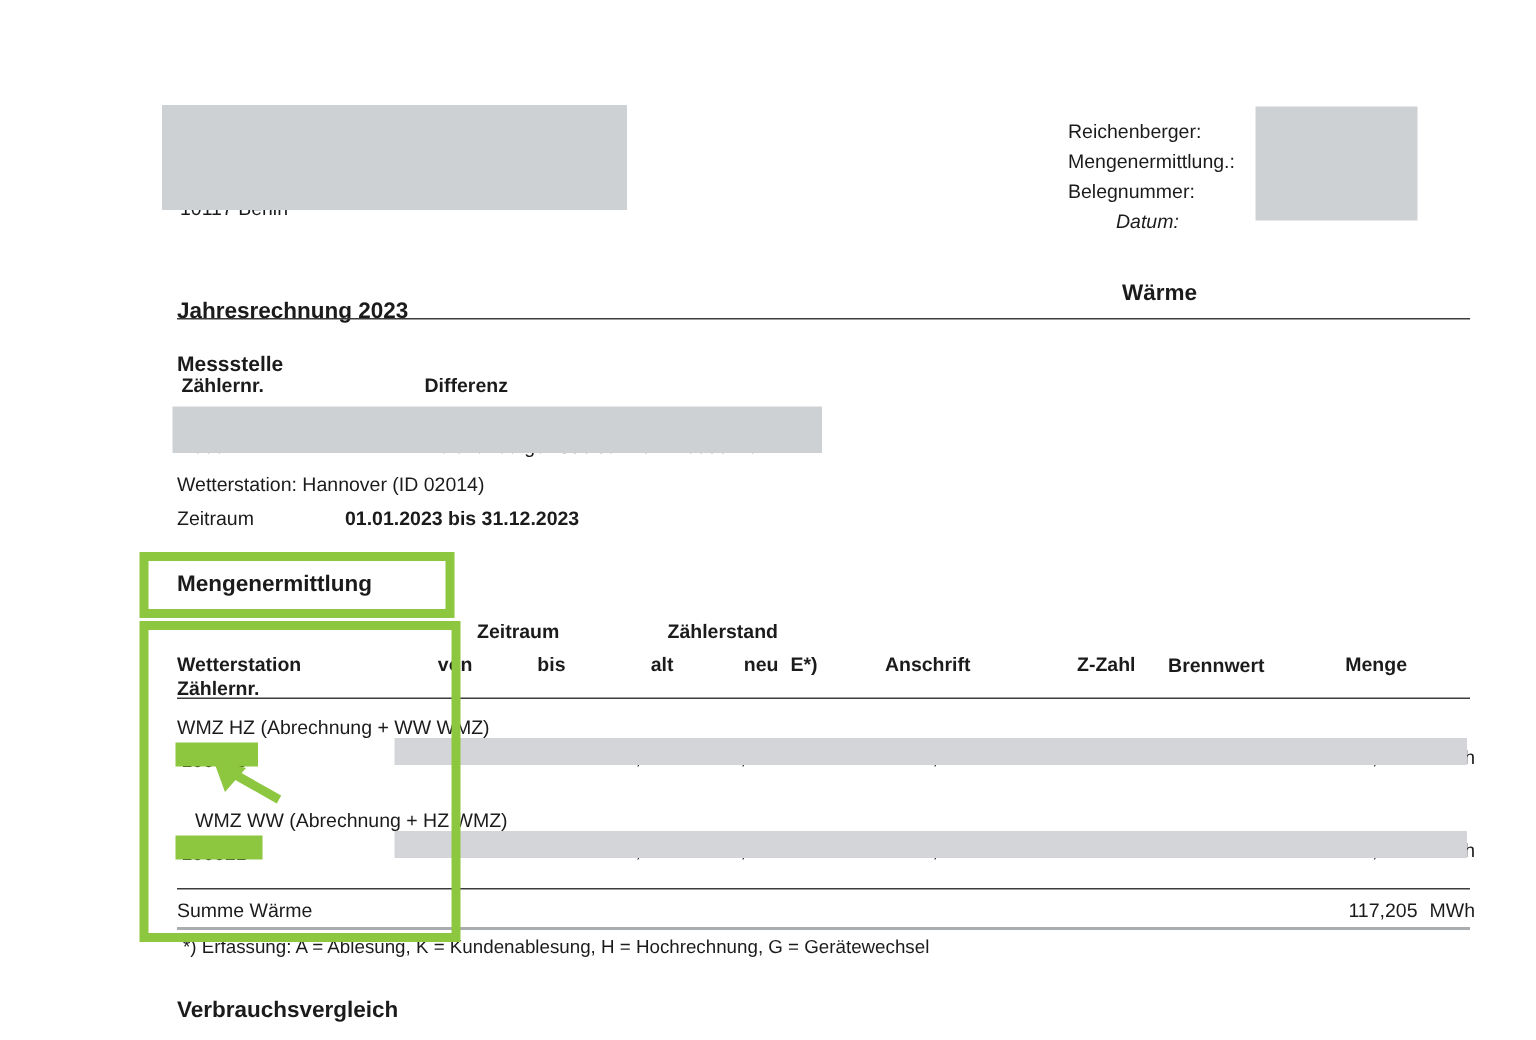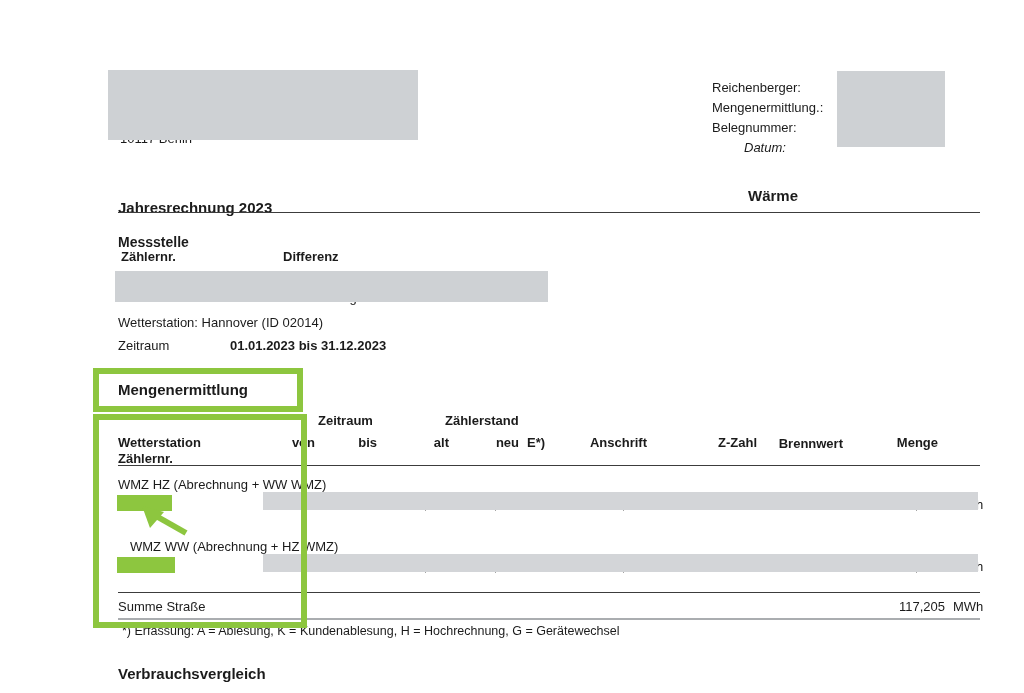--- a/index.html
+++ b/index.html
@@ -98,21 +98,21 @@
 <div class="abs ra" style="left:459px;top:559px;width:60px;">57,869</div>
 <div class="abs" style="left:527px;top:559px;">H</div>
 <div class="abs ra" style="left:587px;top:559px;width:60px;">17,934</div>
 <div class="abs" style="left:660px;top:559px;">MWh</div>
 <div class="abs ra" style="left:880px;top:559px;width:60px;">17,934</div>
 <div class="abs" style="left:953px;top:559px;">MWh</div>
 <div class="gbar" style="left:263px;top:554px;width:715px;height:18px;"></div>
 <div class="ghl" style="left:117px;top:557px;width:58px;height:16px;background:#8dc63f;"></div>
 
 <div class="hr" style="left:118px;top:592px;width:862px;"></div>
-<div class="abs" style="left:118px;top:599px;">Summe Straße</div>
+<div class="abs" style="left:118px;top:599px;">Summe Wärme</div>
 <div class="abs ra" style="left:865px;top:599px;width:80px;">117,205</div>
 <div class="abs" style="left:953px;top:599px;">MWh</div>
 <div class="hr-gray" style="left:118px;top:618px;width:862px;"></div>
 
 <div class="abs small" style="left:122px;top:623px;">*) Erfassung: A = Ablesung, K = Kundenablesung, H = Hochrechnung, G = Gerätewechsel</div>
 
 <div class="gbox" style="left:93px;top:414px;width:202px;height:202px;border-color:#8dc63f;"></div>
 
 <div class="abs h1" style="left:118px;top:666px;">Verbrauchsvergleich</div>
 

